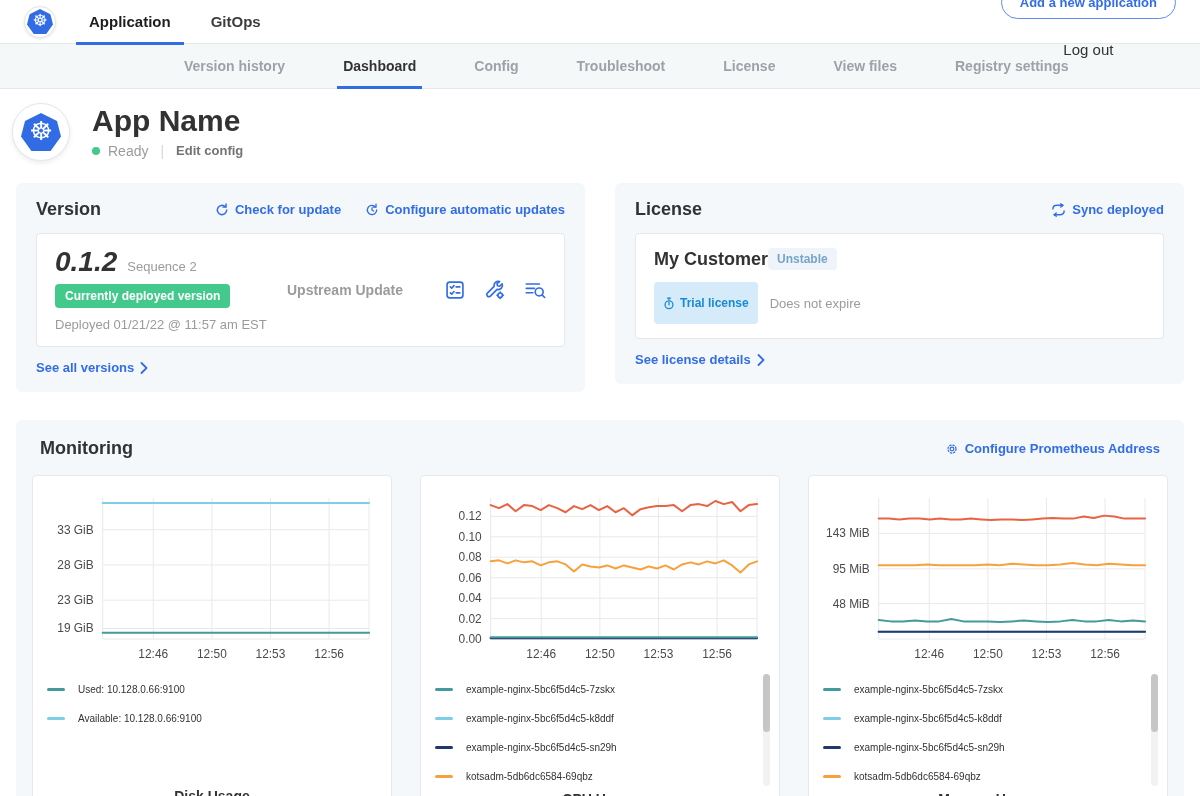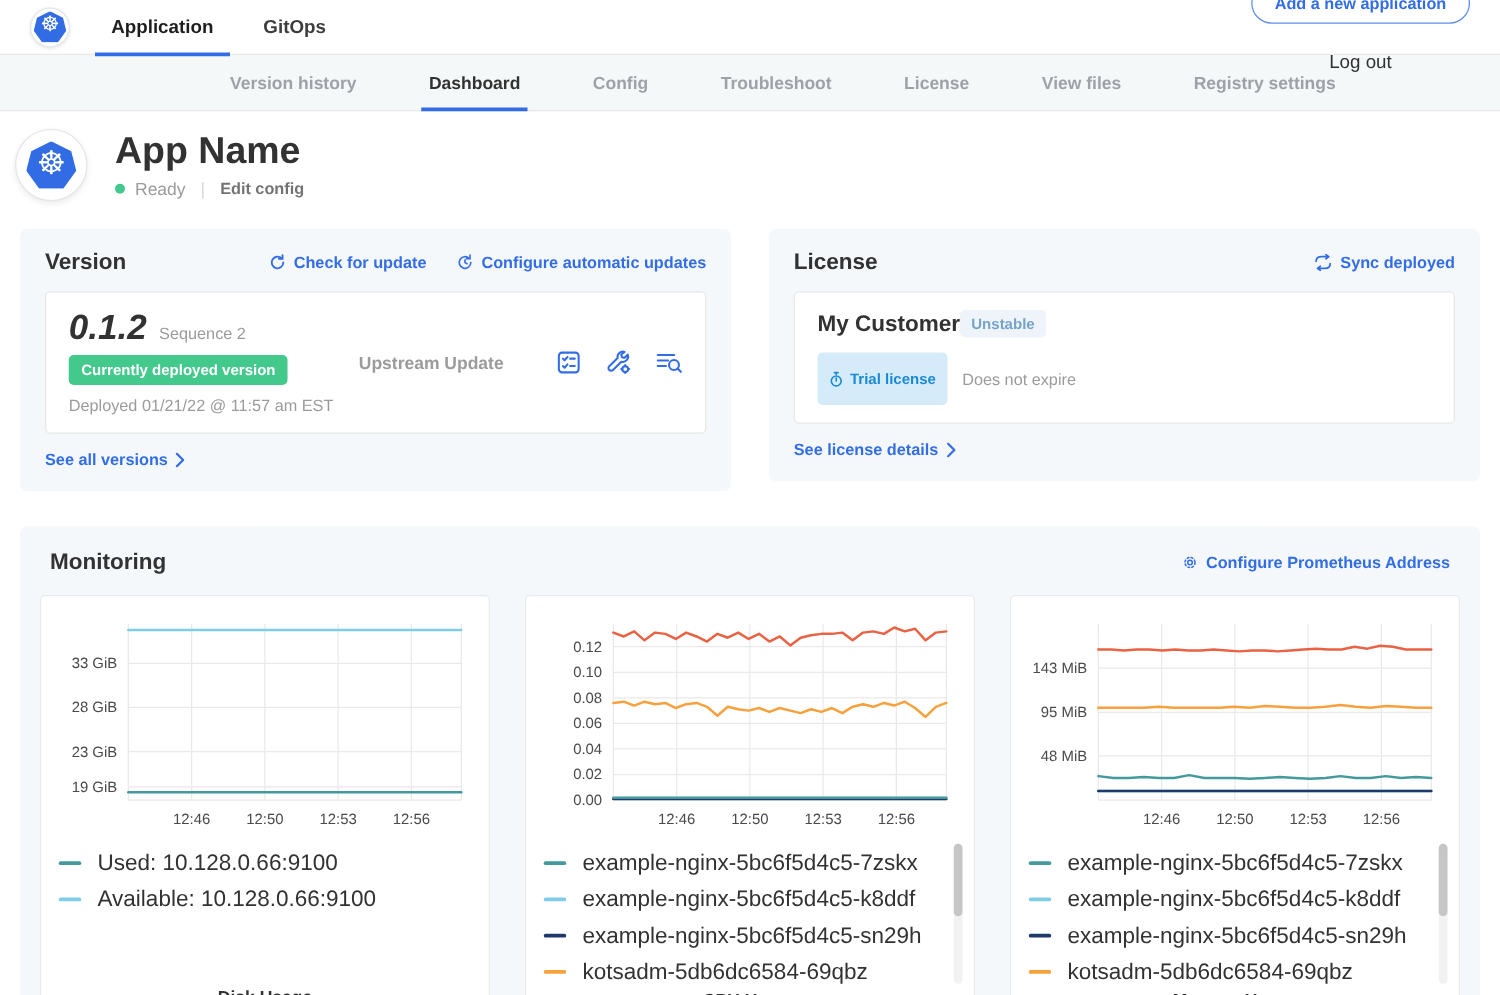--- a/index.html
+++ b/index.html
@@ -77,21 +77,21 @@
   
   .monitoring { padding:16px 16px 16px; }
   .mon-head { display:flex; align-items:center; margin:2px 8px 16px; }
   .charts { display:flex; gap:28px; }
   .chart-card { position:relative; flex:1; background:#fff; border:1px solid #e9e9e9; border-radius:4px;
     height:344px; display:flex; flex-direction:column; padding:12px 14px 10px; }
   .chart-plot svg { display:block; width:100%; }
   .legend { margin-top:8px; }
   .legend-item { display:flex; align-items:center; gap:13px; height:29px; }
   .legend-dash { width:18px; height:3px; border-radius:2px; flex:none; }
-  .legend-label { font-size:18px; color:#323232; white-space:nowrap; }
+  .legend-label { font-size:10px; color:#323232; white-space:nowrap; }
   .chart-title { margin-top:auto; text-align:center; font-weight:bold; font-size:14px; padding-bottom:4px; }
   .legend-scrollbar { position:absolute; right:9px; top:198px; width:7px; height:112px; background:#f2f2f2; border-radius:4px; cursor:pointer; }
   .legend-thumb { width:7px; height:58px; background:#c6c6c6; border-radius:4px; cursor:grab; }
   .icon-svg { display:block; }
 </style>
 </head>
 <body>
 
 <header class="topnav">
   <div class="nav-logo">

